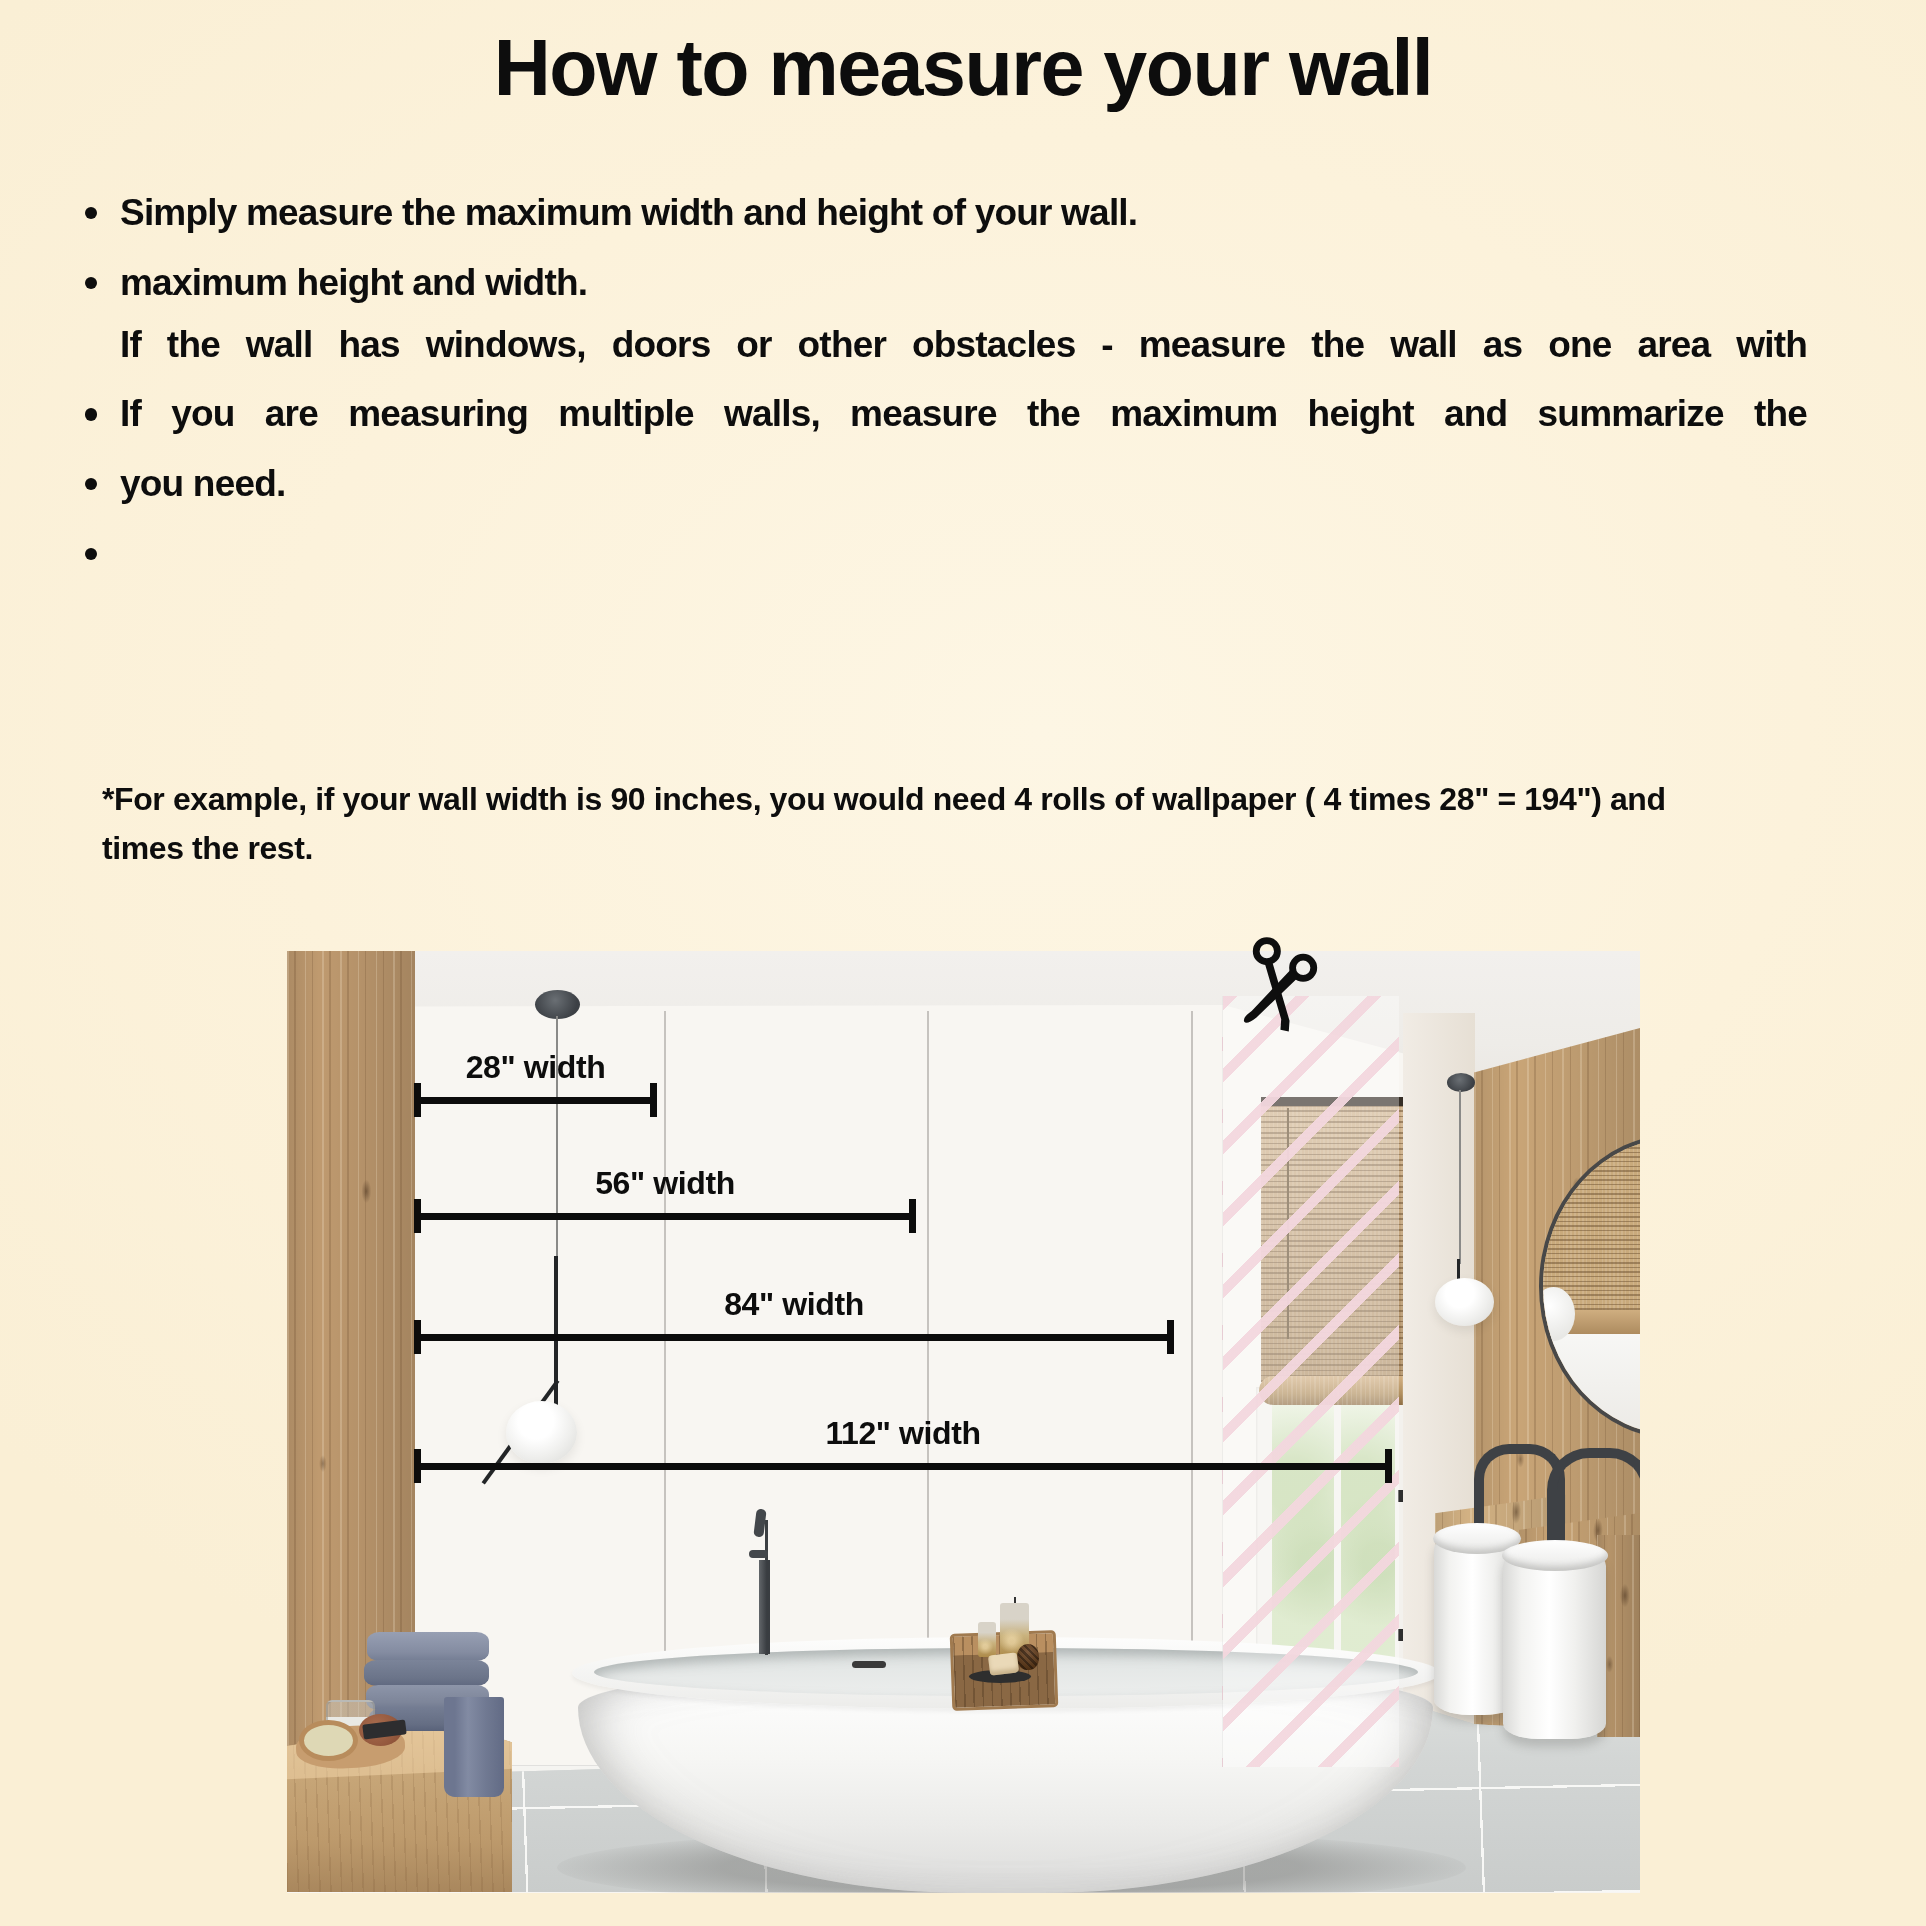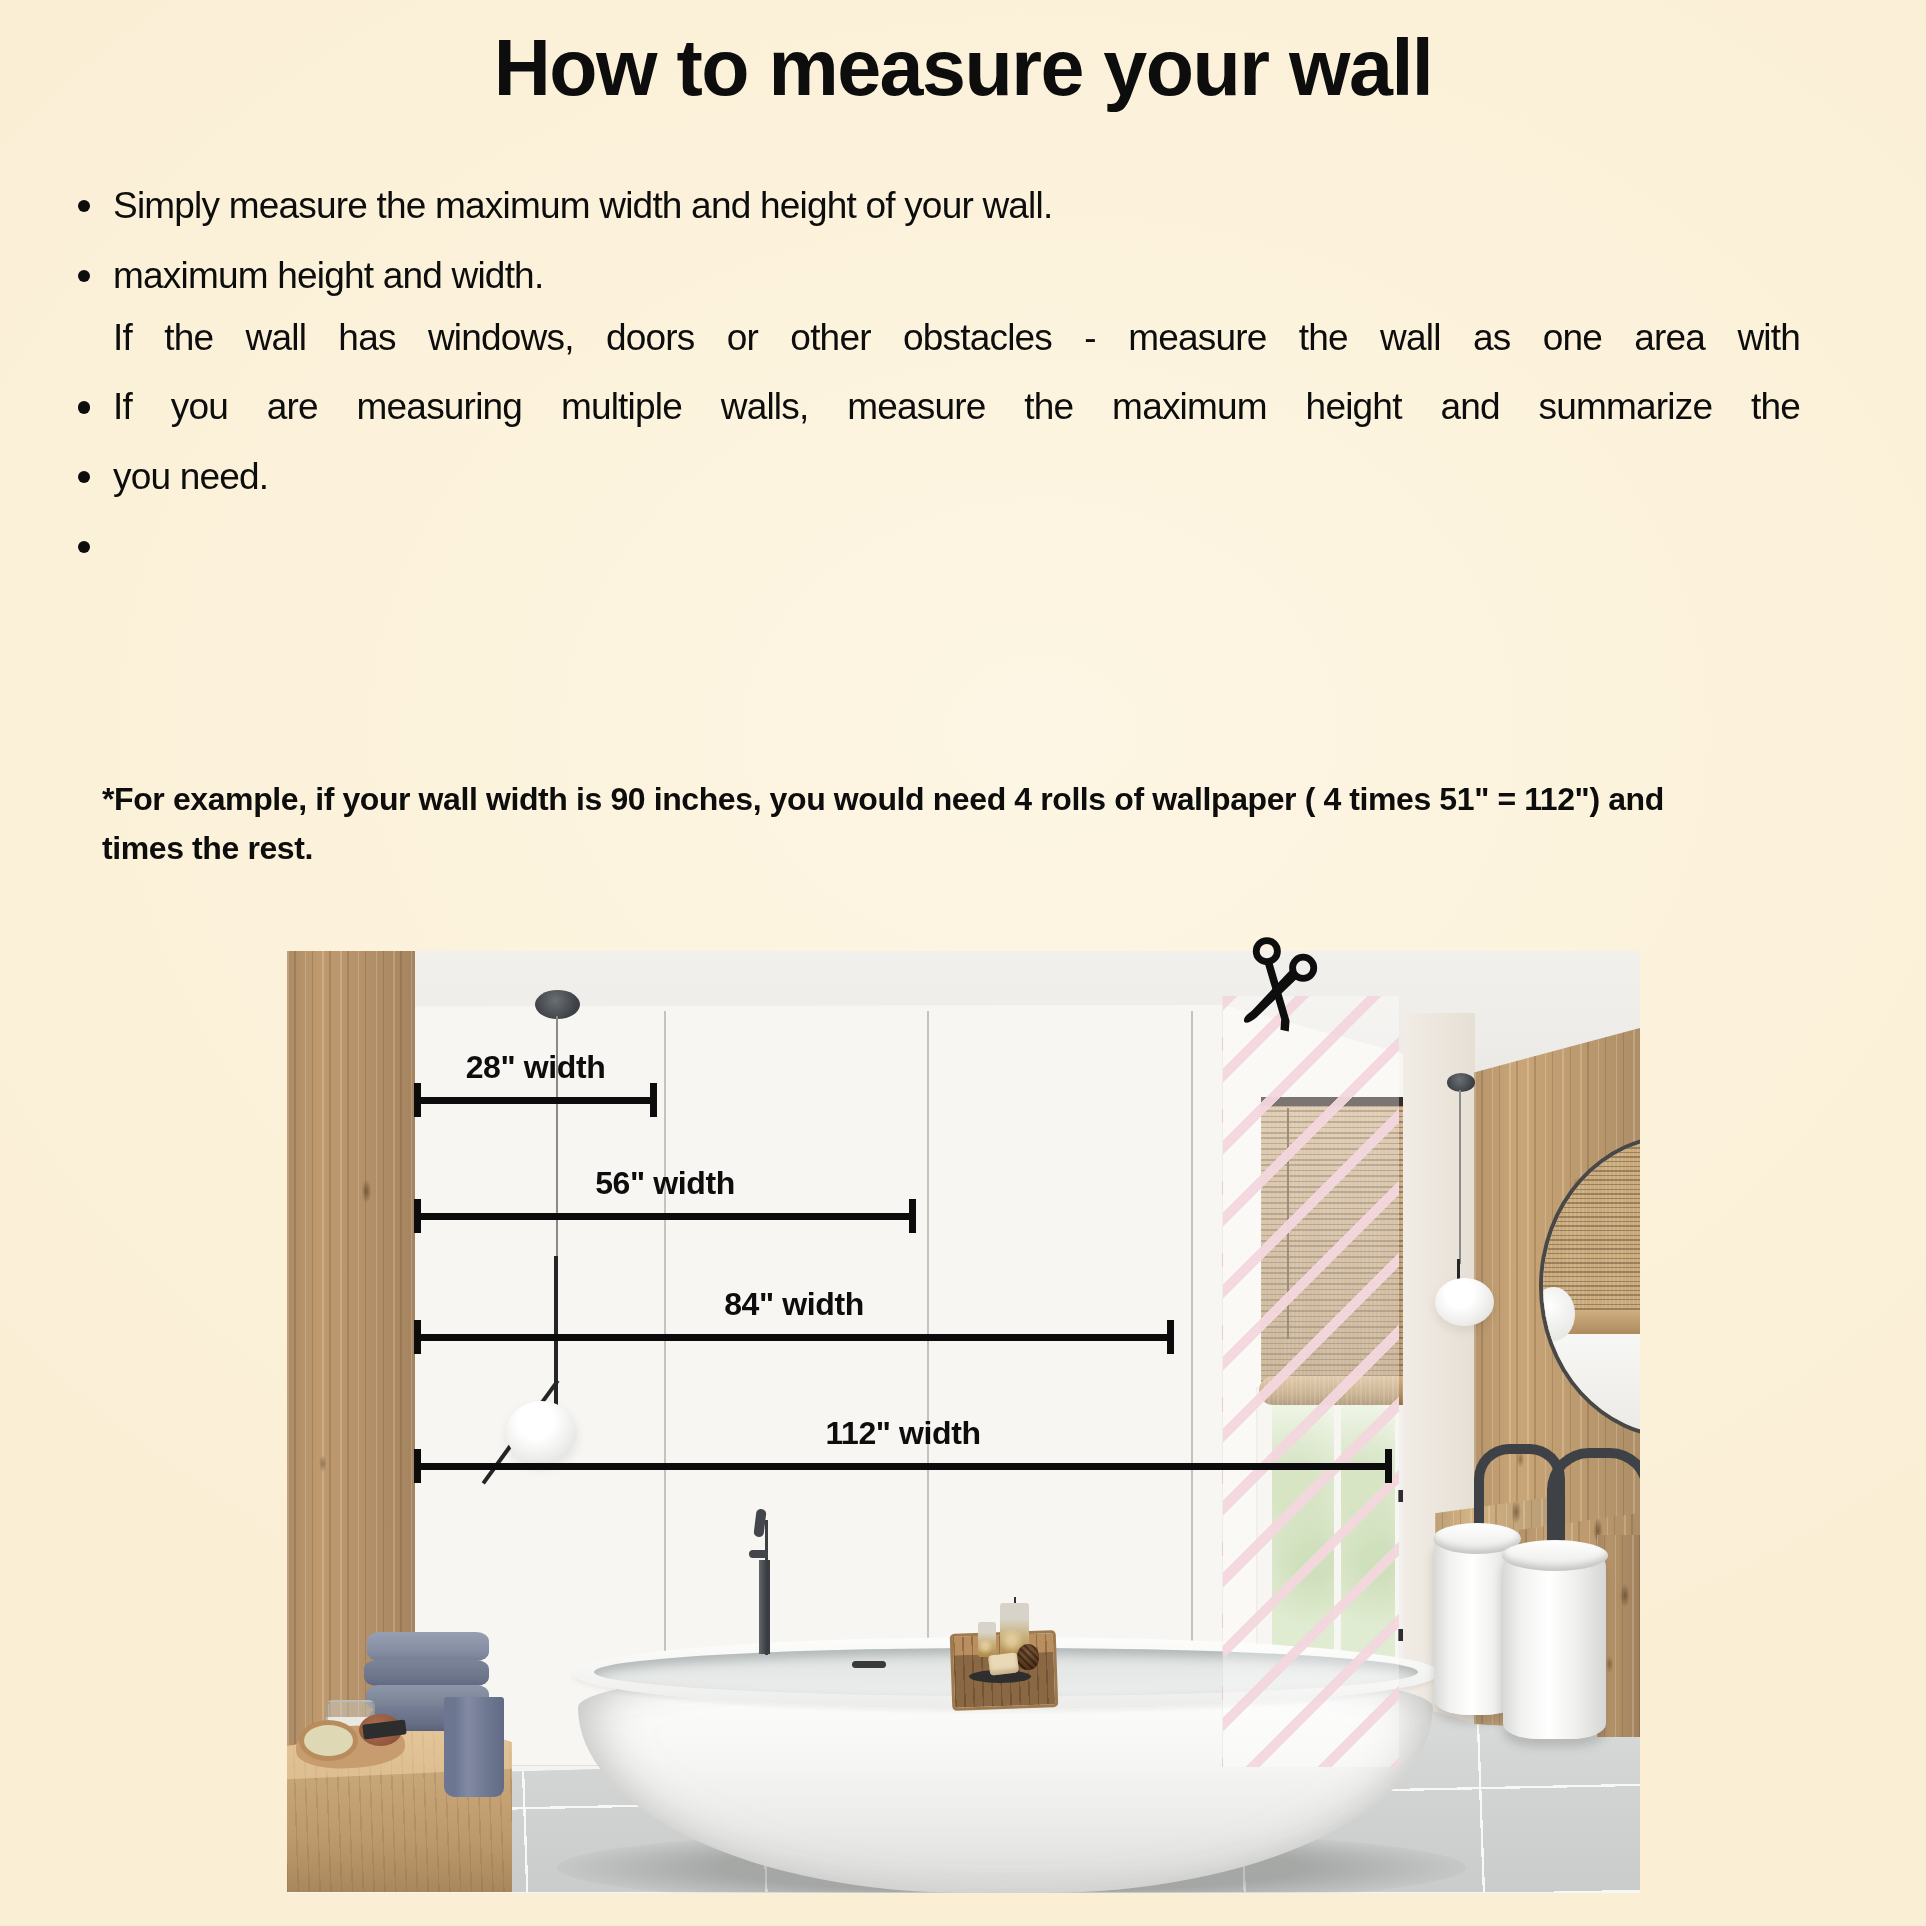--- a/index.html
+++ b/index.html
@@ -7,22 +7,22 @@
     width:1926px;height:1926px;position:relative;overflow:hidden;
     background:radial-gradient(ellipse 1387px 1079px at 54% 38%, #fdf6e4 0%, #fcf2db 55%, #faefd5 100%);
     font-family:"Liberation Sans", sans-serif;color:#0d0d0d;
   }
   
   .title{
     position:absolute;top:21.6px;left:0;width:1926px;text-align:center;
     font-size:79px;font-weight:700;letter-spacing:-1.5px;margin:0;
   }
   .bullets{
-    position:absolute;top:174px;left:68px;width:1731px;margin:1px;padding:0;list-style:none;
-    font-size:37px;font-weight:400;line-height:62px;letter-spacing:-0.8px;
+    position:absolute;top:174px;left:68px;width:1731px;margin:8px;padding:0;list-style:none;
+    font-size:37px;font-weight:700;line-height:62px;letter-spacing:-0.8px;
   }
   .bullets li{position:relative;padding-left:44px;margin-bottom:7.7px;}
   .bullets li::before{
     content:"";position:absolute;left:9.2px;top:25px;width:12.3px;height:12.3px;border-radius:50%;background:#0d0d0d;
   }
   .ln{display:block;text-align:left;}
   .ln.jl{text-align:justify;text-align-last:justify;}
   .footnote{
     position:absolute;top:775px;left:102px;width:1749px;margin:0;
     font-size:32px;font-weight:700;line-height:49px;letter-spacing:-0.4px;
@@ -217,21 +217,21 @@
       <span class="ln jl">If you are measuring multiple walls, measure the maximum height and summarize the</span>
     </li>
     <li>
       <span class="ln">you need.</span>
     </li>
     <li>
     </li>
   </ul>
 
   <p class="footnote">
-    <span class="fl">*For example, if your wall width is 90 inches, you would need 4 rolls of wallpaper ( 4 times 51" = 112") and</span>
+    <span class="fl">*For example, if your wall width is 90 inches, you would need 4 rolls of wallpaper ( 4 times 28" = 194") and</span>
     <span class="fl">times the rest.</span>
   </p>
 
   <div id="photo">
     <div class="clip">
 
       <div class="ph ceiling"></div>
 
       <div class="ph seam" style="left:377px;"></div>
       <div class="ph seam" style="left:640px;"></div>

